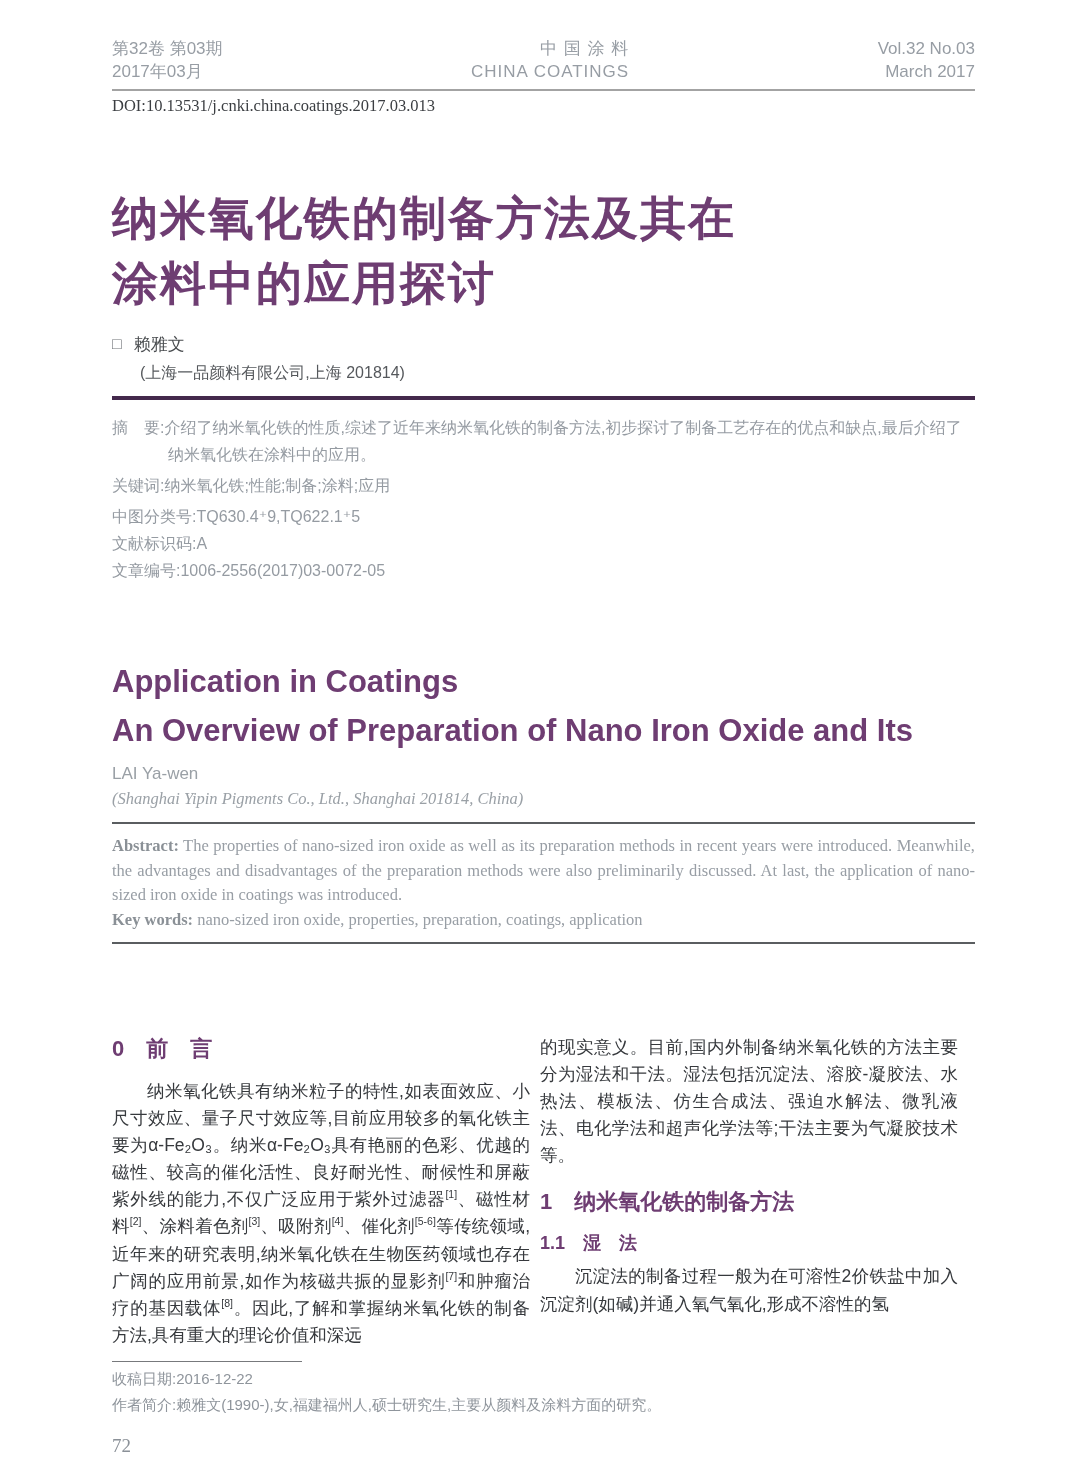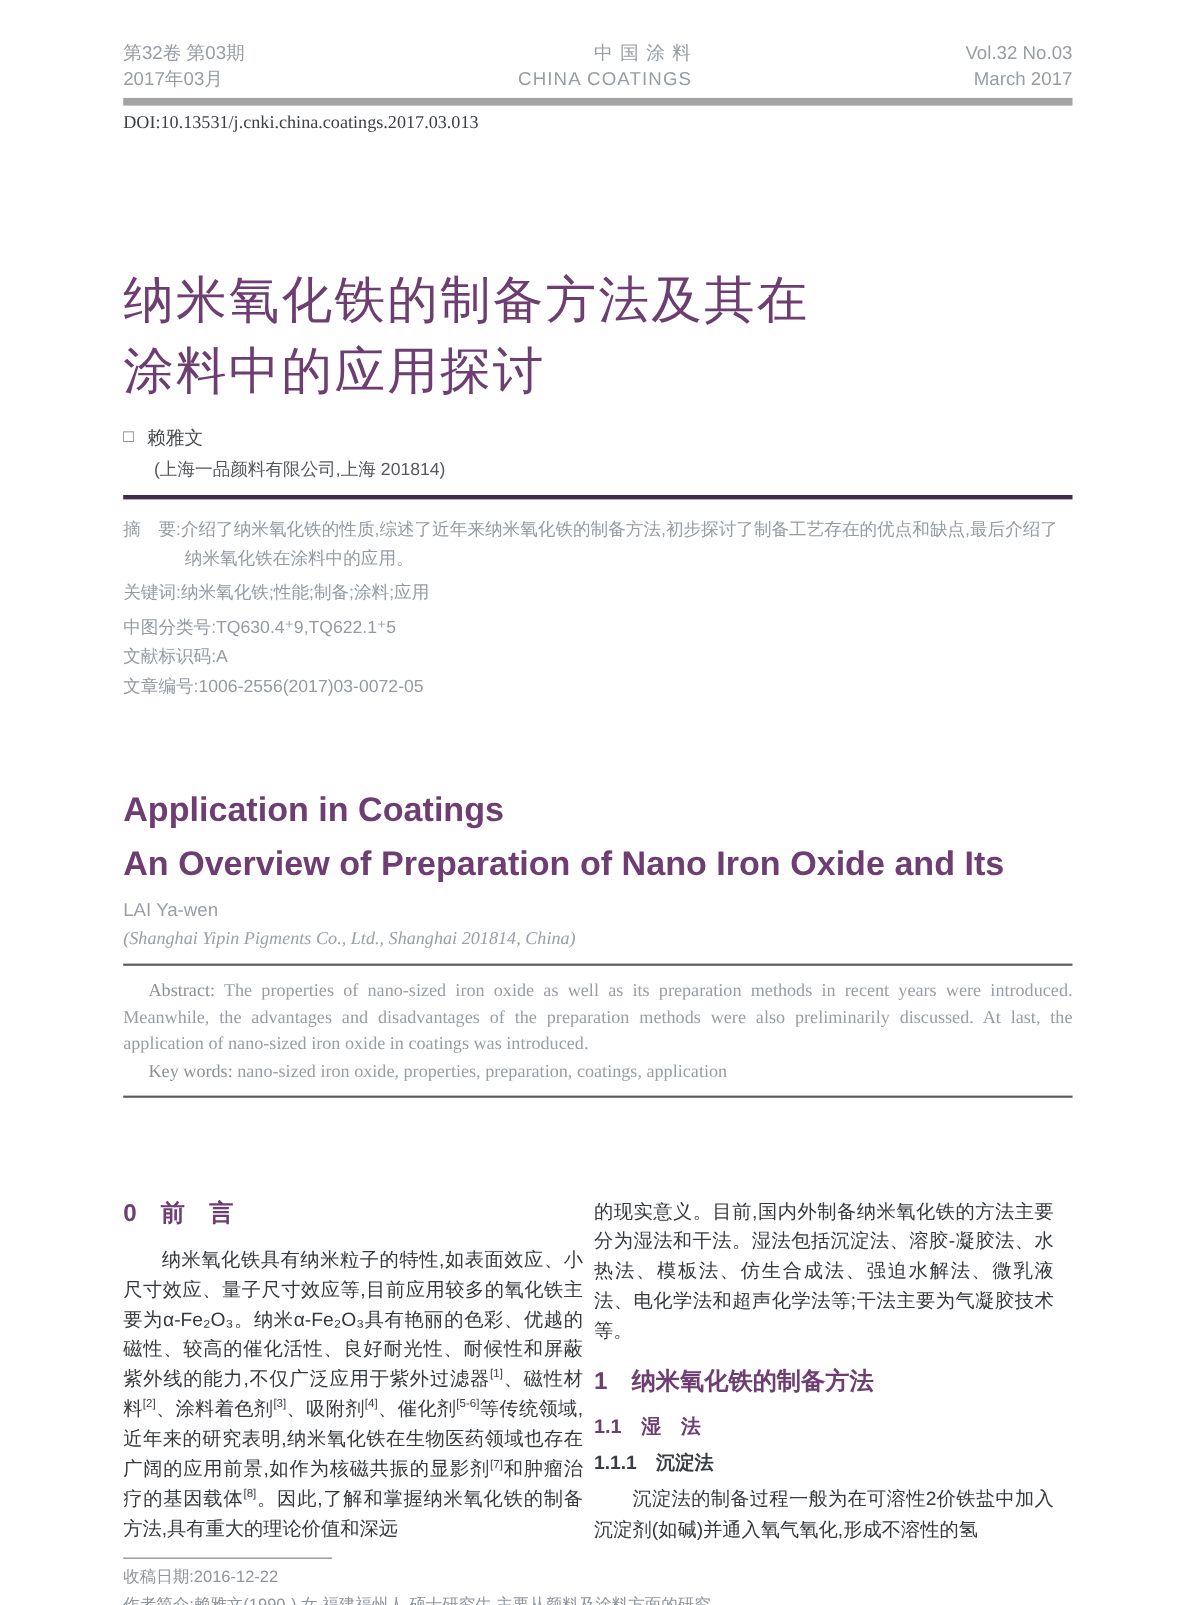--- a/index.html
+++ b/index.html
@@ -19,38 +19,38 @@
 
   
   .journal-header {
     display: flex;
     justify-content: space-between;
     align-items: flex-start;
     color: #979da4;
     font-size: 17px;
     line-height: 1.35;
     padding-bottom: 5px;
-    border-bottom: 7px solid #a3a3a3;
+    border-bottom: 2px solid #a3a3a3;
   }
   .jh-left { text-align: left; }
   .jh-center { text-align: right; letter-spacing: 1px; }
   .jh-right { text-align: right; }
   .doi-line {
     margin-top: 5px;
     font-family: "Liberation Serif", "DejaVu Serif", serif;
     font-size: 16.5px;
     color: #3b3e42;
   }
 
   
   .title-cn {
-    margin-top: 119px;
+    margin-top: 70px;
     color: #6e3d72;
     font-size: 46px;
-    font-weight: normal;
+    font-weight: bold;
     line-height: 1.42;
     letter-spacing: 2px;
   }
   .author-row-cn {
     margin-top: 16px;
     font-size: 17px;
     color: #4a4d50;
     display: flex;
     align-items: center;
     gap: 12px;
@@ -115,21 +115,21 @@
 
   
   .meta-en {
     margin-top: 10px;
     font-family: "Liberation Serif", "DejaVu Serif", serif;
     font-size: 16.5px;
     color: #989ea5;
     line-height: 1.5;
     text-align: justify;
   }
-  .meta-en .lbl { font-weight: normal; color: #8a9096; margin-left: 23px; }
+  .meta-en .lbl { font-weight: bold; color: #8a9096; }
   .rule-thin-b { margin-top: 9px; border-top: 2px solid #5a5d60; }
 
   
   .body-cols {
     margin-top: 90px;
     display: flex;
     gap: 10px;
   }
   .col { width: 418px; }
   .h-sec {
@@ -264,21 +264,20 @@
 
     <div class="body-cols">
       <div class="col">
         <div class="h-sec">0　前　言</div>
         <p class="para"><span>纳米氧化铁具有纳米粒子的特性,如表面效应、小尺寸效应、量子尺寸效应等,目前应用较多的氧化铁主要为α-Fe₂O₃。纳米α-Fe₂O₃具有艳丽的色彩、优越的磁性、较高的催化活性、良好耐光性、耐候性和屏蔽紫外线的能力,不仅广泛应用于紫外过滤器</span><span class="sup">[1]</span><span>、磁性材料</span><span class="sup">[2]</span><span>、涂料着色剂</span><span class="sup">[3]</span><span>、吸附剂</span><span class="sup">[4]</span><span>、催化剂</span><span class="sup">[5-6]</span><span>等传统领域,近年来的研究表明,纳米氧化铁在生物医药领域也存在广阔的应用前景,如作为核磁共振的显影剂</span><span class="sup">[7]</span><span>和肿瘤治疗的基因载体</span><span class="sup">[8]</span><span>。因此,了解和掌握纳米氧化铁的制备方法,具有重大的理论价值和深远</span></p>
       </div>
       <div class="col">
         <p class="para no-indent">的现实意义。目前,国内外制备纳米氧化铁的方法主要分为湿法和干法。湿法包括沉淀法、溶胶-凝胶法、水热法、模板法、仿生合成法、强迫水解法、微乳液法、电化学法和超声化学法等;干法主要为气凝胶技术等。</p>
         <div class="h-sec h-sec-r">1　纳米氧化铁的制备方法</div>
         <div class="h-sub">1.1　湿　法</div>
-        <div class="h-subsub">1.1.1　沉淀法</div>
         <p class="para">沉淀法的制备过程一般为在可溶性2价铁盐中加入沉淀剂(如碱)并通入氧气氧化,形成不溶性的氢</p>
       </div>
     </div>
 
     <div class="footnote">
       <div class="footnote-rule"></div>
       <div><span>收稿日期:</span><span>2016-12-22</span></div>
       <div><span>作者简介:</span><span>赖雅文(1990-),女,福建福州人,硕士研究生,主要从颜料及涂料方面的研究。</span></div>
     </div>
 

